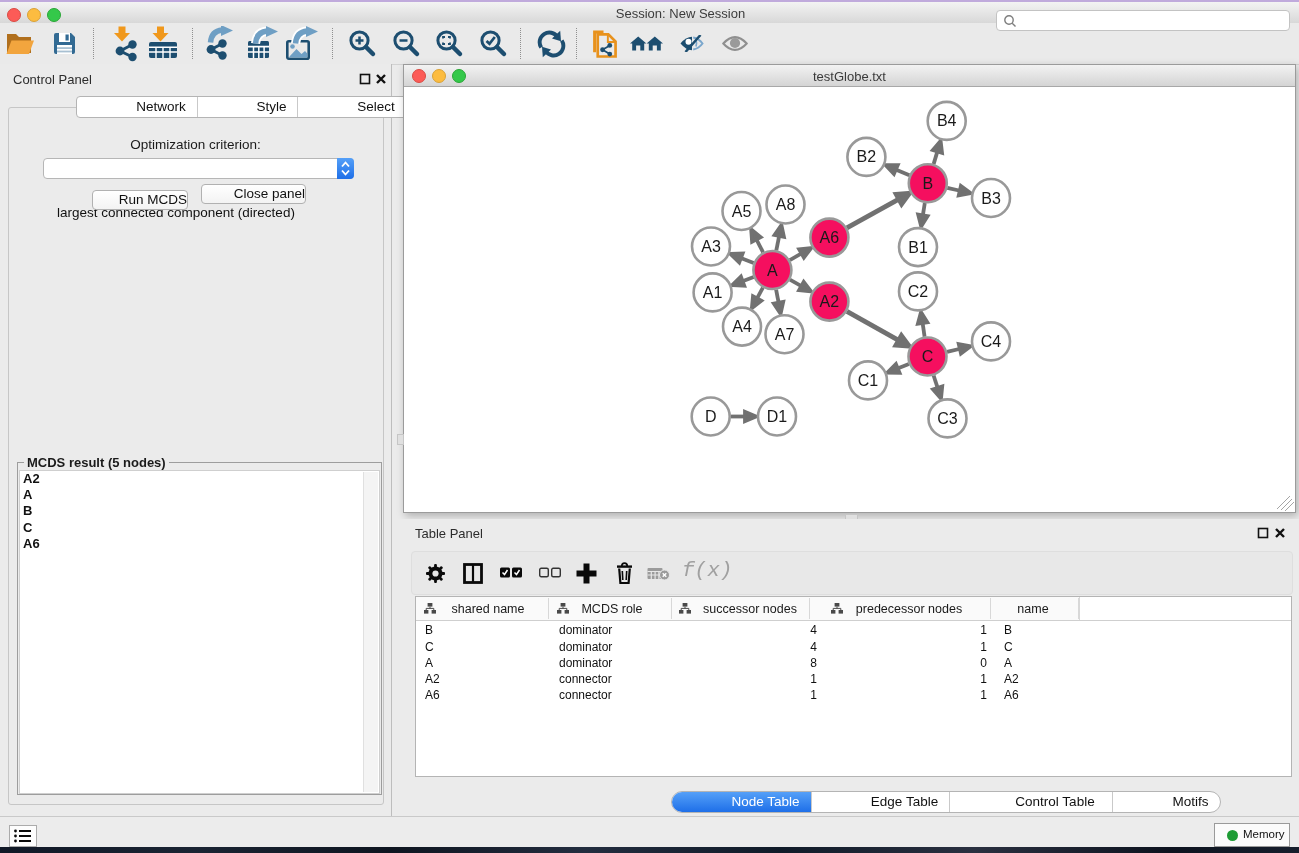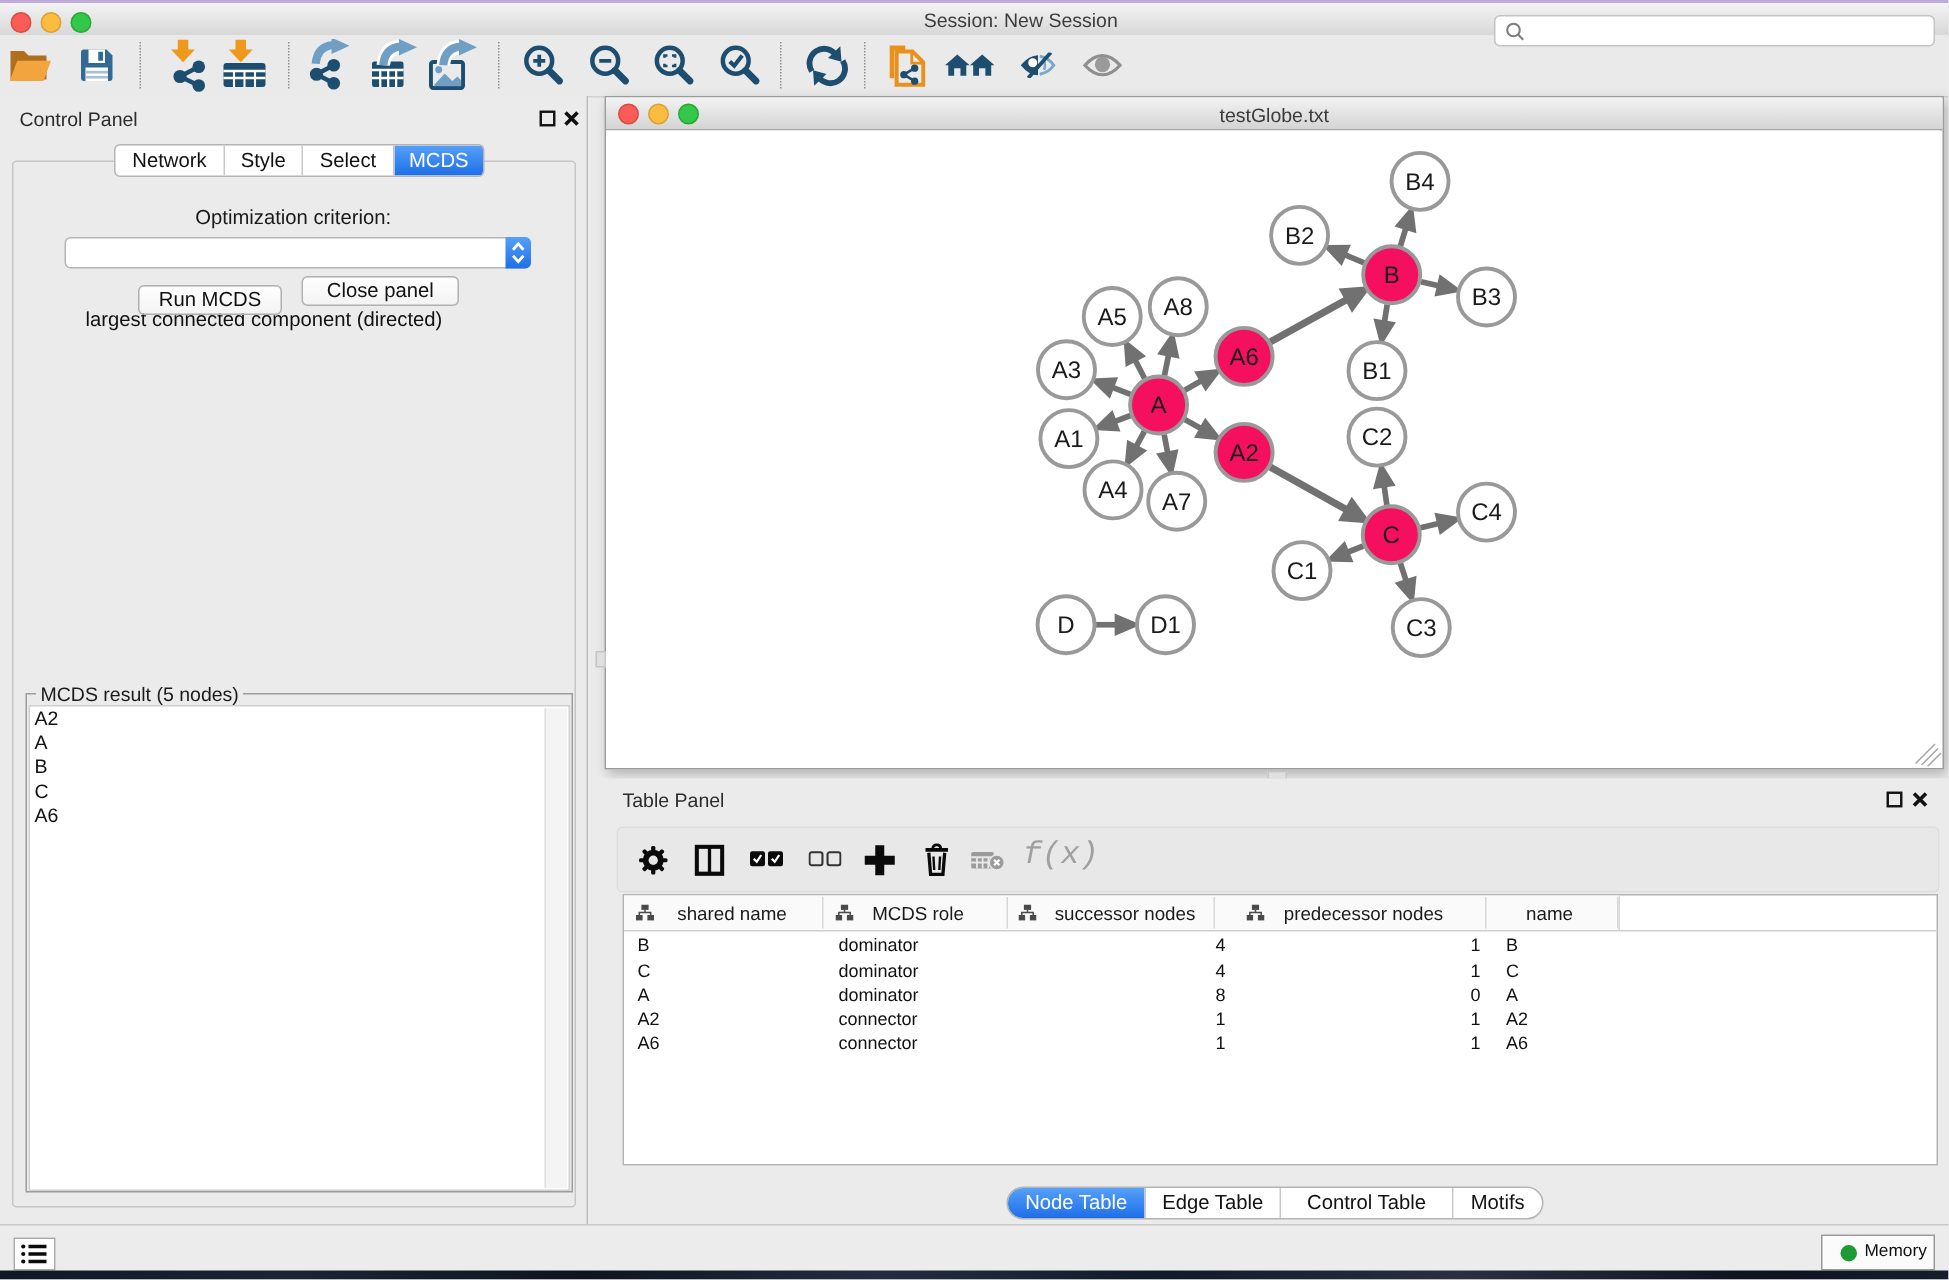--- a/index.html
+++ b/index.html
@@ -21,38 +21,38 @@
 .ticon{position:absolute;top:3px;}
 #search{position:absolute;left:996px;top:10px;width:292px;height:19px;background:#fff;
   border:1px solid #c3c3c3;border-radius:4px;}
 
 #cpanel{left:0;top:64px;width:391px;height:752px;background:#ebebeb;border-right:1px solid #bdbdbd;}
 #cpanel .ptitle{position:absolute;left:13px;top:8px;font-size:13px;color:#2c2c2c;}
 .wicon{position:absolute;top:9px;font-size:12px;color:#111;}
 .segtabs{position:absolute;display:flex;height:20px;border:1px solid #b4b4b4;
   border-radius:4px;overflow:hidden;background:#fff;}
 .segtabs .seg{height:20px;line-height:20px;font-size:13.5px;color:#111;text-align:center;
-  border-left:1px solid #c9c9c9;}
+  border-left:1px solid #c9c9c9;padding-left:48px;}
 .segtabs .seg:first-child{border-left:none;}
 .segtabs .sel{background:linear-gradient(#55a0f8,#1e6fe8);color:#fff;}
 #cptabs{left:76px;top:32px;}
 #cpcontent{position:absolute;left:8px;top:43px;width:374px;height:696px;
   border:1px solid #c6c6c6;border-radius:3px;background:#ebebeb;}
 #optlabel{position:absolute;left:0;top:73px;width:100%;text-align:center;font-size:13.5px;color:#1a1a1a;}
 #combo{position:absolute;left:43px;top:94px;width:309px;height:19px;background:#fff;
   border:1px solid #b6b6b6;border-radius:4px;}
 #combo .ctext{position:absolute;left:13px;top:2px;font-size:13.5px;color:#111;white-space:nowrap;margin-top:44px;}
 #combo .spin{position:absolute;right:-1px;top:-1px;width:17px;height:21px;border-radius:0 4px 4px 0;
   background:linear-gradient(#55a0f8,#1e6fe8);}
 .btn{position:absolute;height:18px;background:linear-gradient(#ffffff,#f3f3f3);border:1px solid #b1b1b1;
-  border-radius:4px;font-size:13.5px;color:#111;text-align:center;line-height:18px;}
+  border-radius:4px;font-size:13.5px;color:#111;text-align:right;line-height:18px;}
 #runbtn{left:92px;top:126px;width:94px;}
 #closebtn{left:201px;top:120px;width:103px;}
 #fieldset{position:absolute;left:17px;top:398px;width:363px;height:331px;
-  border:1px solid #9d9d9d;}
+  border:1px solid #9d9d9d;font-weight:bold;}
 #fieldlegend{position:absolute;left:6px;top:-8px;background:#ebebeb;padding:0 3px;
   font-size:13px;color:#1a1a1a;}
 #listbox{position:absolute;left:1px;top:7px;width:359px;height:322px;background:#fff;
   border:1px solid #cfcfcf;font-size:13px;color:#111;}
 #listbox .li{padding-left:3px;height:16.2px;line-height:16.2px;}
 #scrolltrack{position:absolute;right:1px;top:1px;width:14px;height:320px;background:#f4f4f4;
   border-left:1px solid #e0e0e0;}
 </style>
 </head>
 <body>

